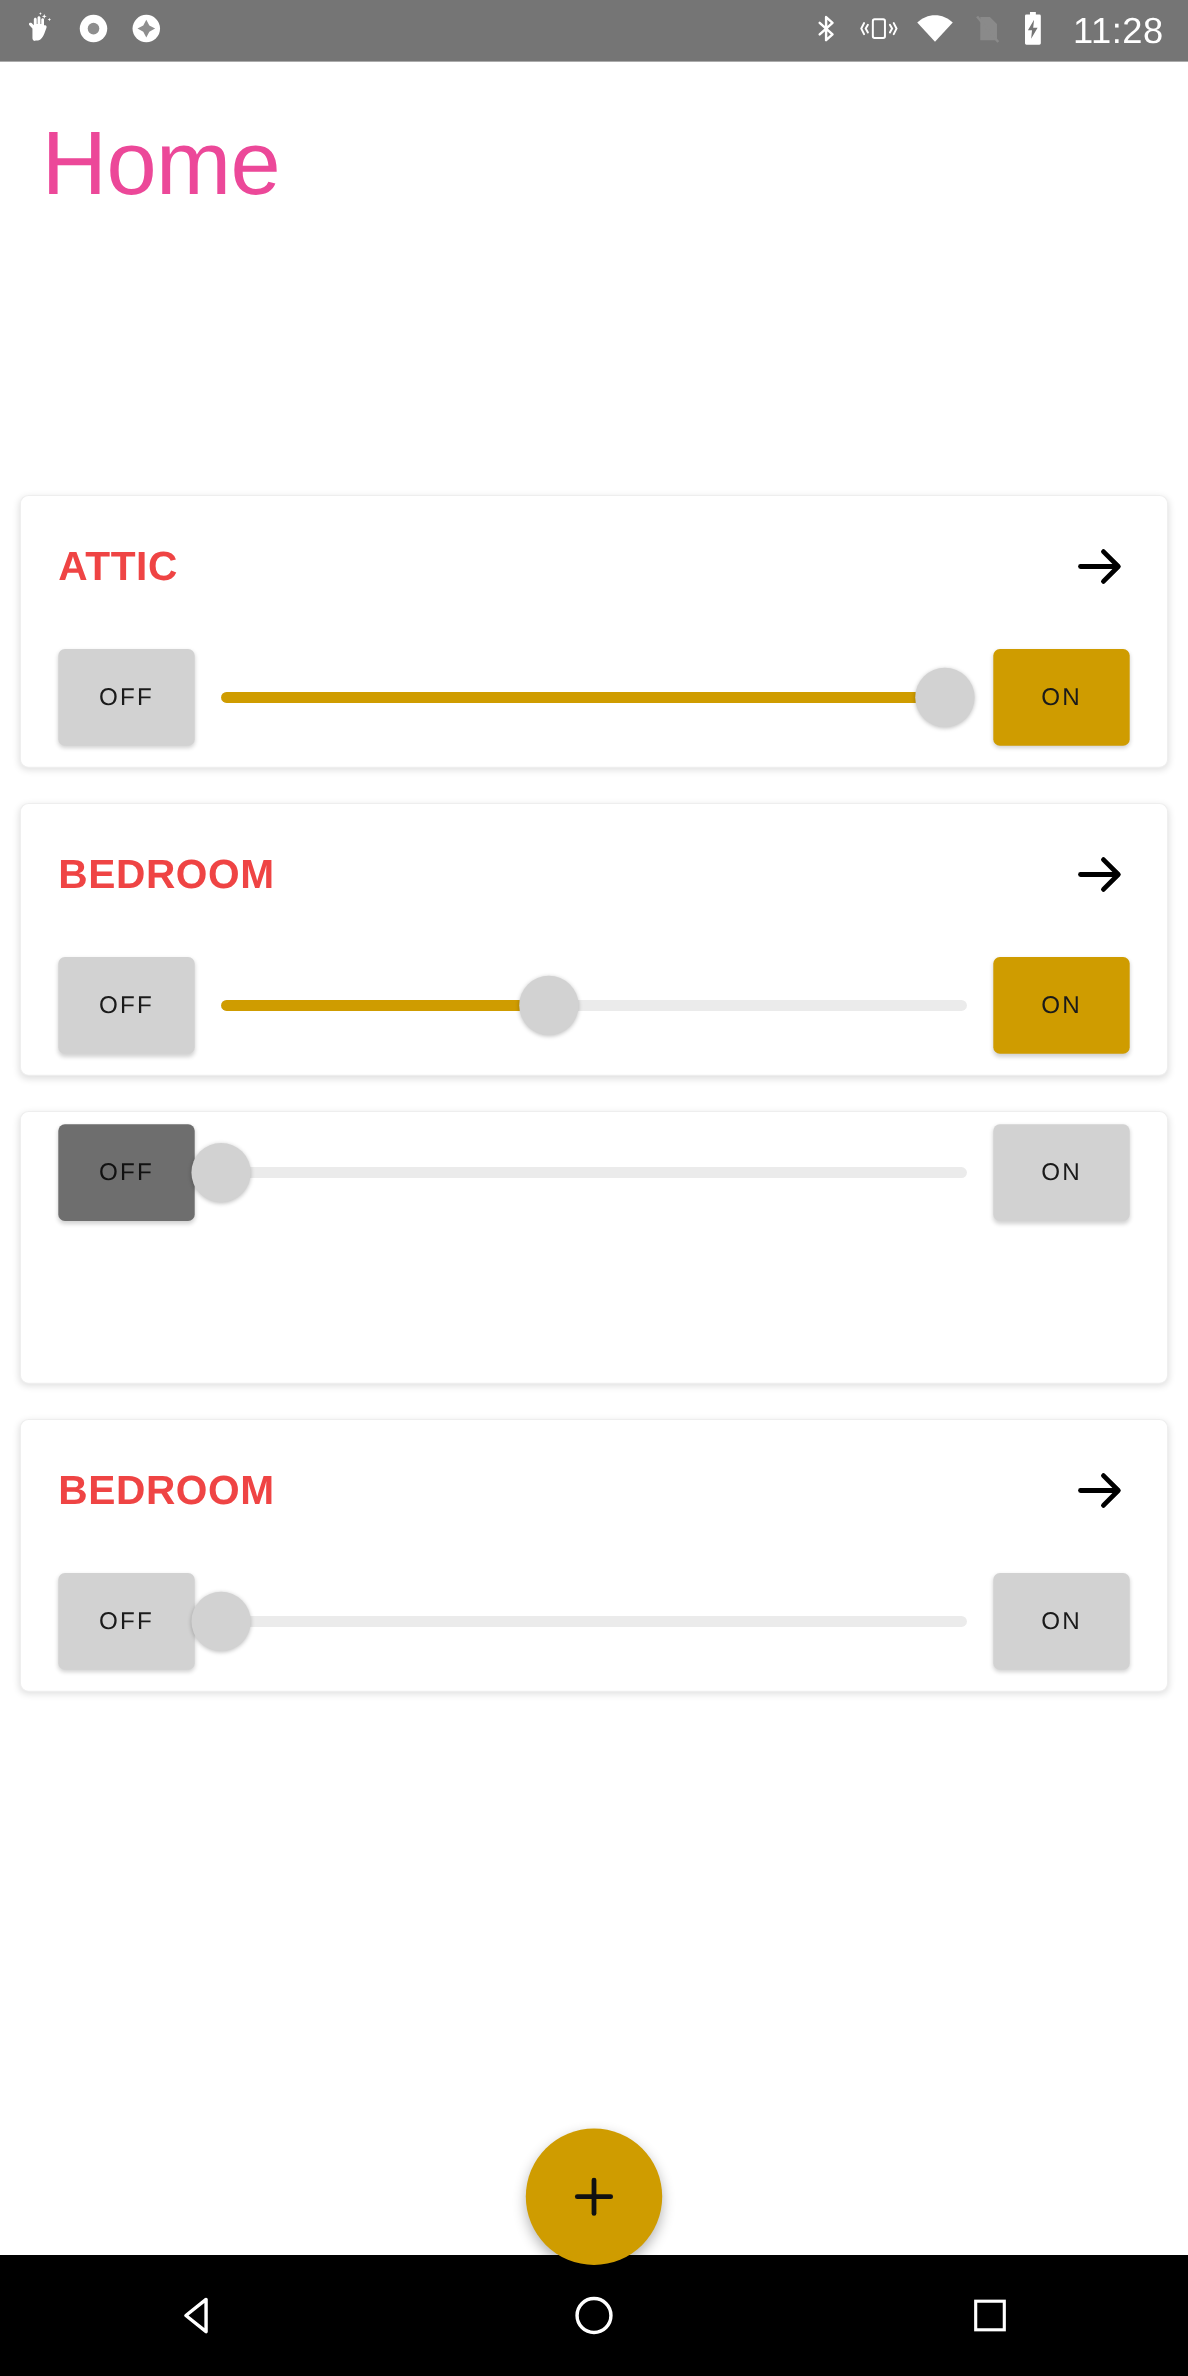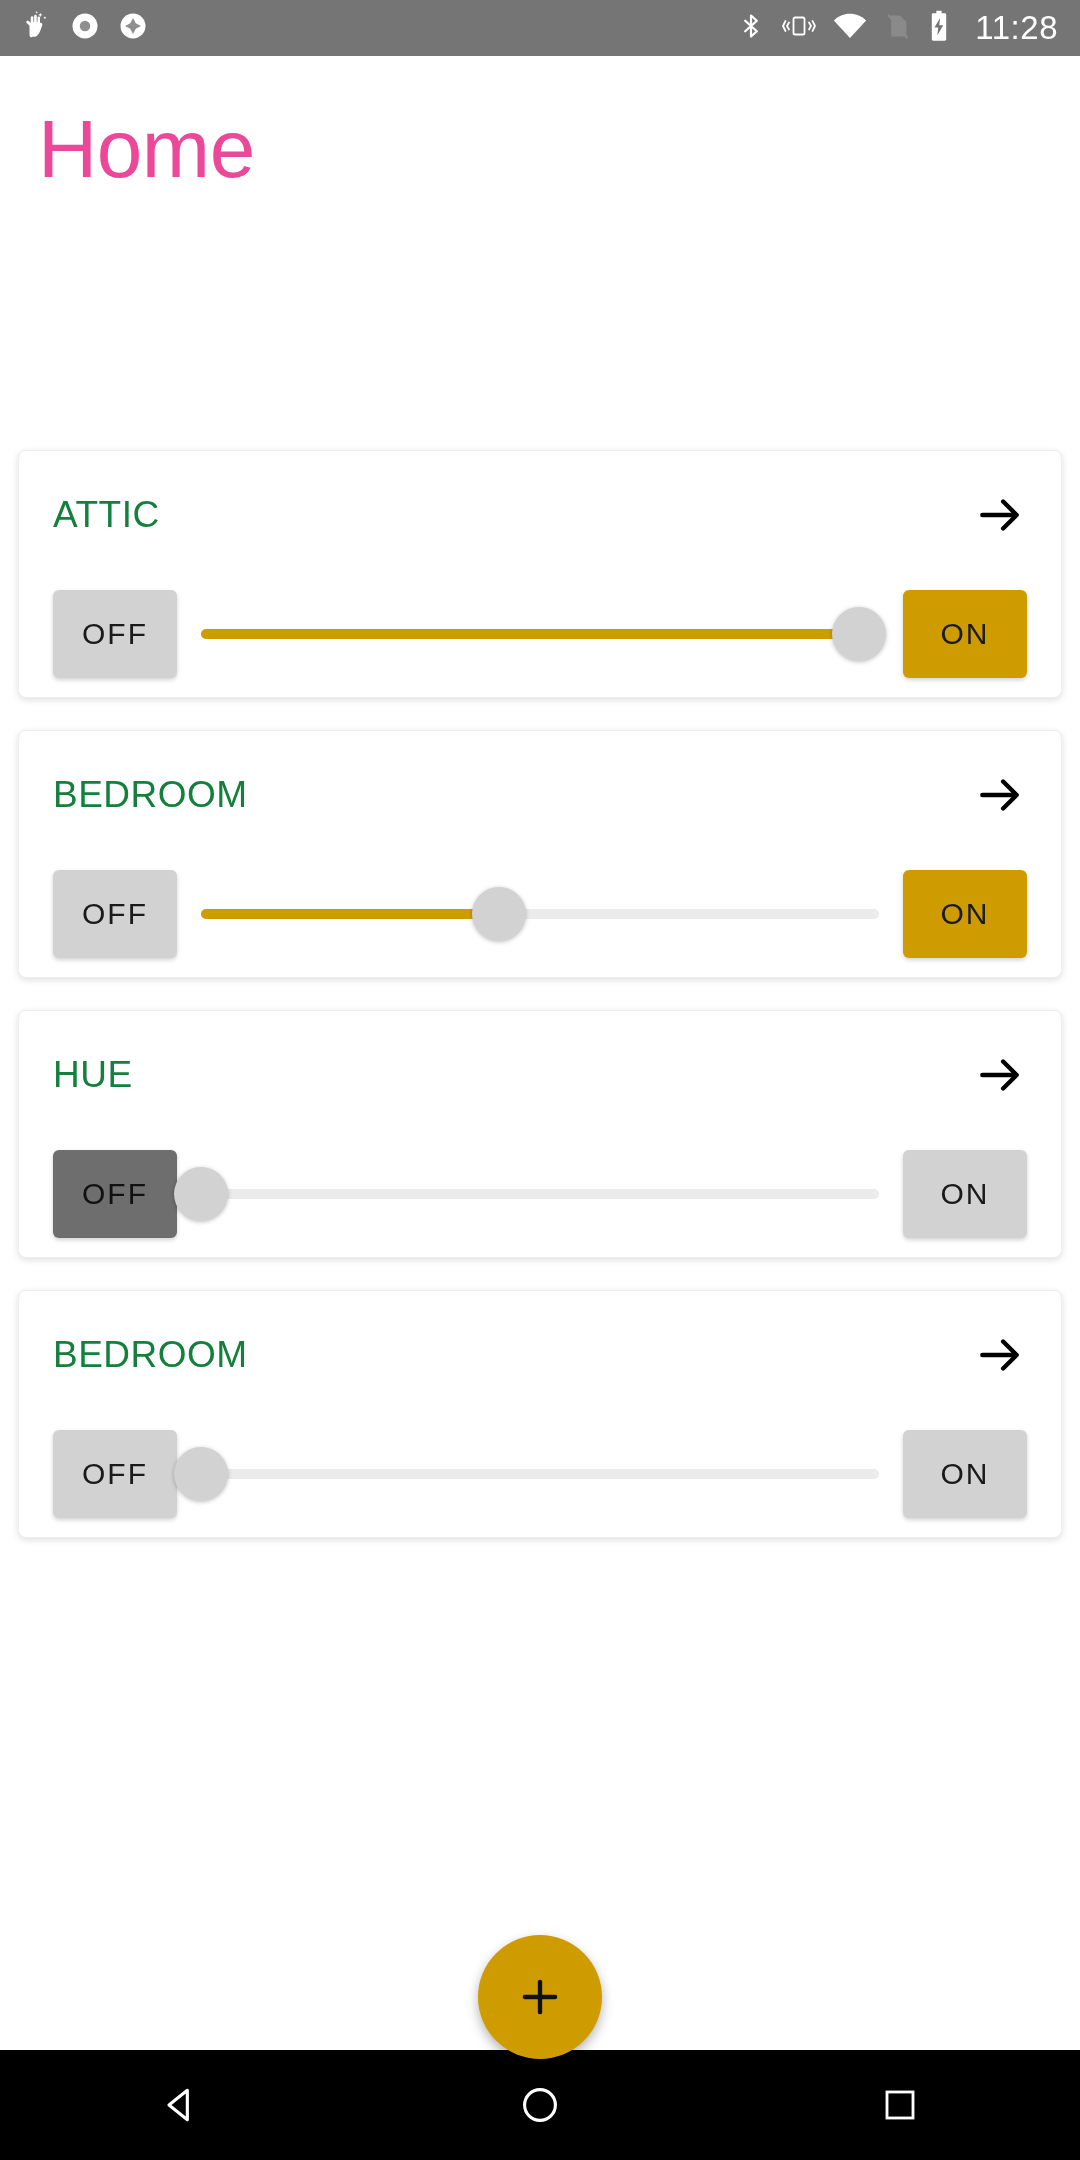--- a/index.html
+++ b/index.html
@@ -67,39 +67,39 @@
     margin-bottom: 32px;
     padding: 0 34px;
     height: 248px;
     position: relative;
   }
   .card-header {
     display: flex; align-items: center;
     height: 128px;
   }
   .card-name {
-    font-size: 37px; font-weight: 400;
-    color: #15803d;
+    font-size: 37px; font-weight: 700;
+    color: #ef4444;
     letter-spacing: 0.5px;
   }
   .arrow-btn {
     margin-left: auto;
     width: 54px; height: 54px;
     display: flex; align-items: center; justify-content: center;
   }
 
   .card-controls {
     display: flex; align-items: center;
     height: 110px;
   }
   .tgl {
     width: 124px; height: 88px;
     border-radius: 6px;
     display: flex; align-items: center; justify-content: center;
-    font-size: 30px; font-weight: 500; letter-spacing: 2px;
+    font-size: 22px; font-weight: 500; letter-spacing: 2px;
     color: #1a1a1a;
     box-shadow: 0 2px 4px rgba(0,0,0,0.18);
     border: none;
     font-family: "Liberation Sans", sans-serif;
     text-align: center;
   }
   .tgl.inactive { background: #d2d2d2; color: #1a1a1a; }
   .tgl.active-gold { background: #cf9c00; color: #1a1a1a; }
   .tgl.active-dark { background: #6e6e6e; color: #111111; }
 
@@ -261,29 +261,20 @@
         <div class="slider-wrap">
           <div class="track"></div>
           <div class="track-fill" id="fill-1" style="width: 44%;"></div>
           <div class="thumb" id="thumb-1" style="left: 44%;"></div>
         </div>
         <button class="tgl active-gold">ON</button>
       </div>
     </div>
 
     <div class="card">
-      <div class="card-header">
-        <span class="card-name">HUE</span>
-        <span class="arrow-btn">
-          <svg width="50" height="50" viewBox="0 0 24 24" fill="none" stroke="#000" stroke-width="2.1" stroke-linecap="round" stroke-linejoin="round">
-            <line x1="3.5" y1="12" x2="19.5" y2="12"></line>
-            <polyline points="13.5,5.5 20,12 13.5,18.5"></polyline>
-          </svg>
-        </span>
-      </div>
       <div class="card-controls">
         <button class="tgl active-dark">OFF</button>
         <div class="slider-wrap">
           <div class="track"></div>
           <div class="track-fill" id="fill-2" style="width: 0%;"></div>
           <div class="thumb" id="thumb-2" style="left: 0%;"></div>
         </div>
         <button class="tgl inactive">ON</button>
       </div>
     </div>

